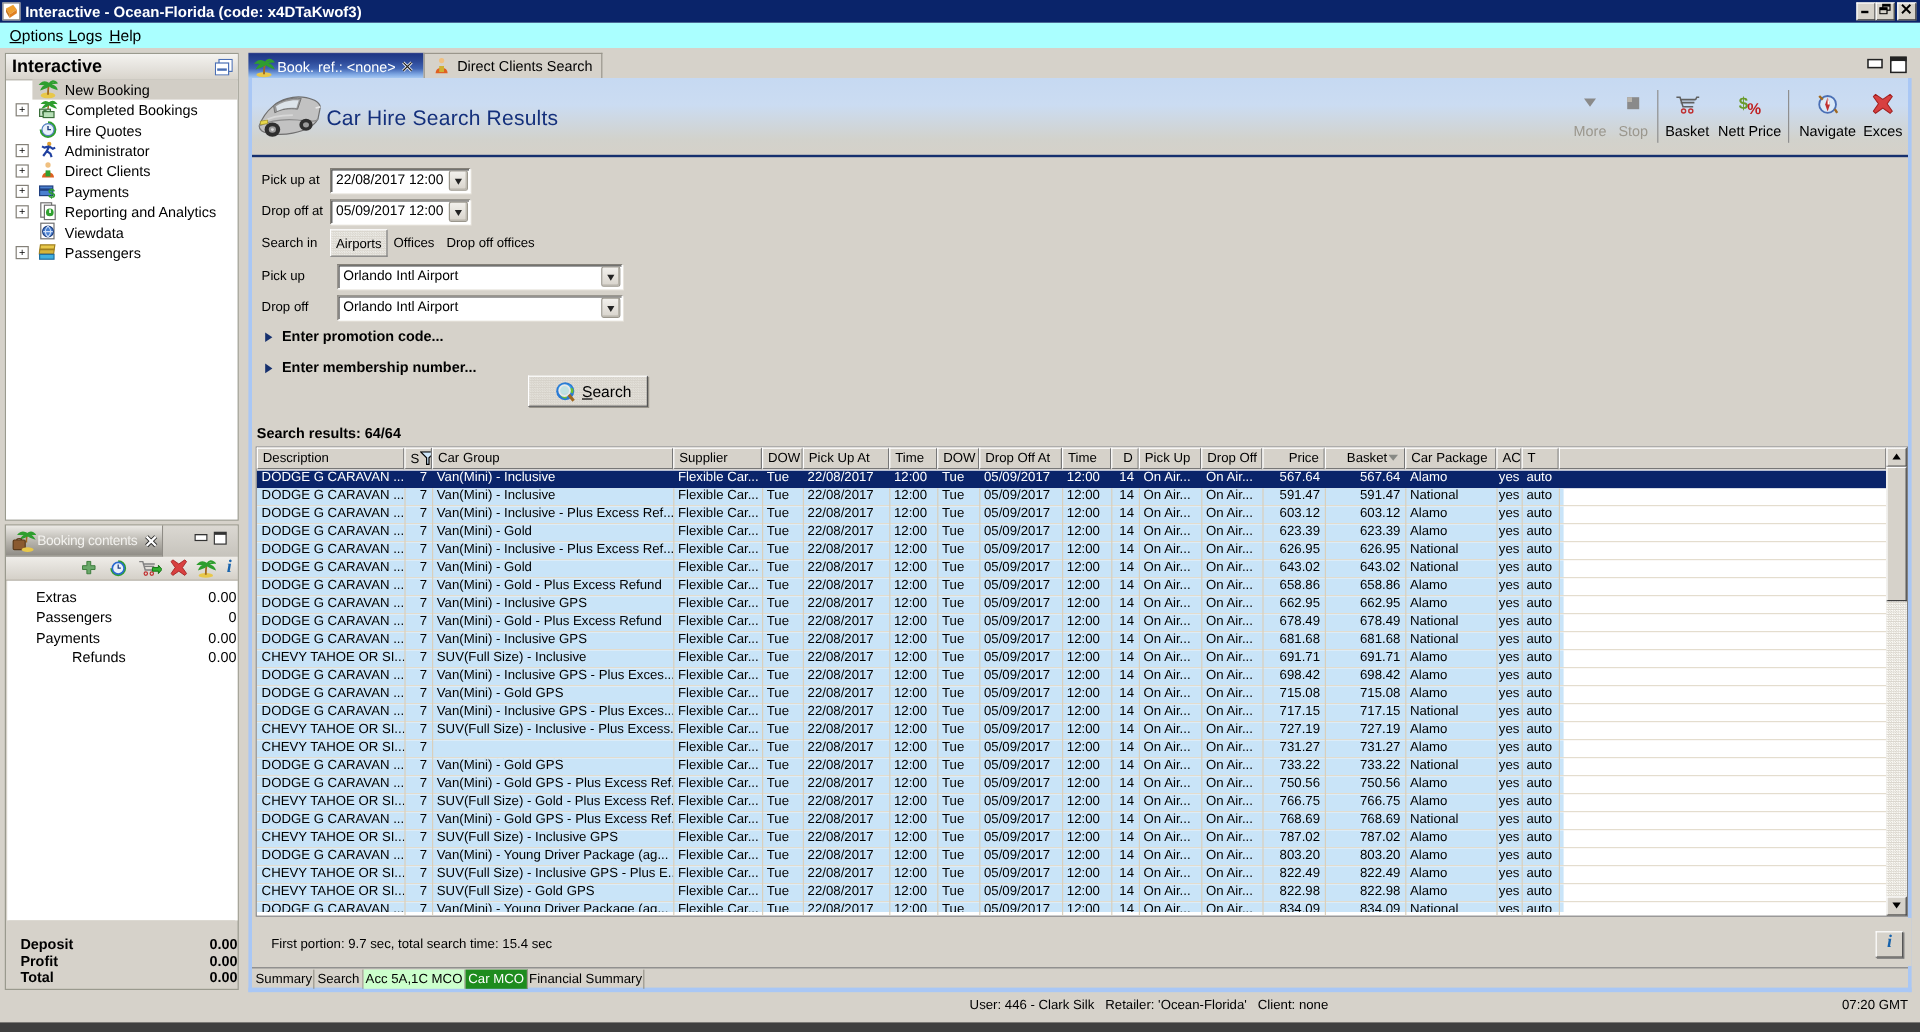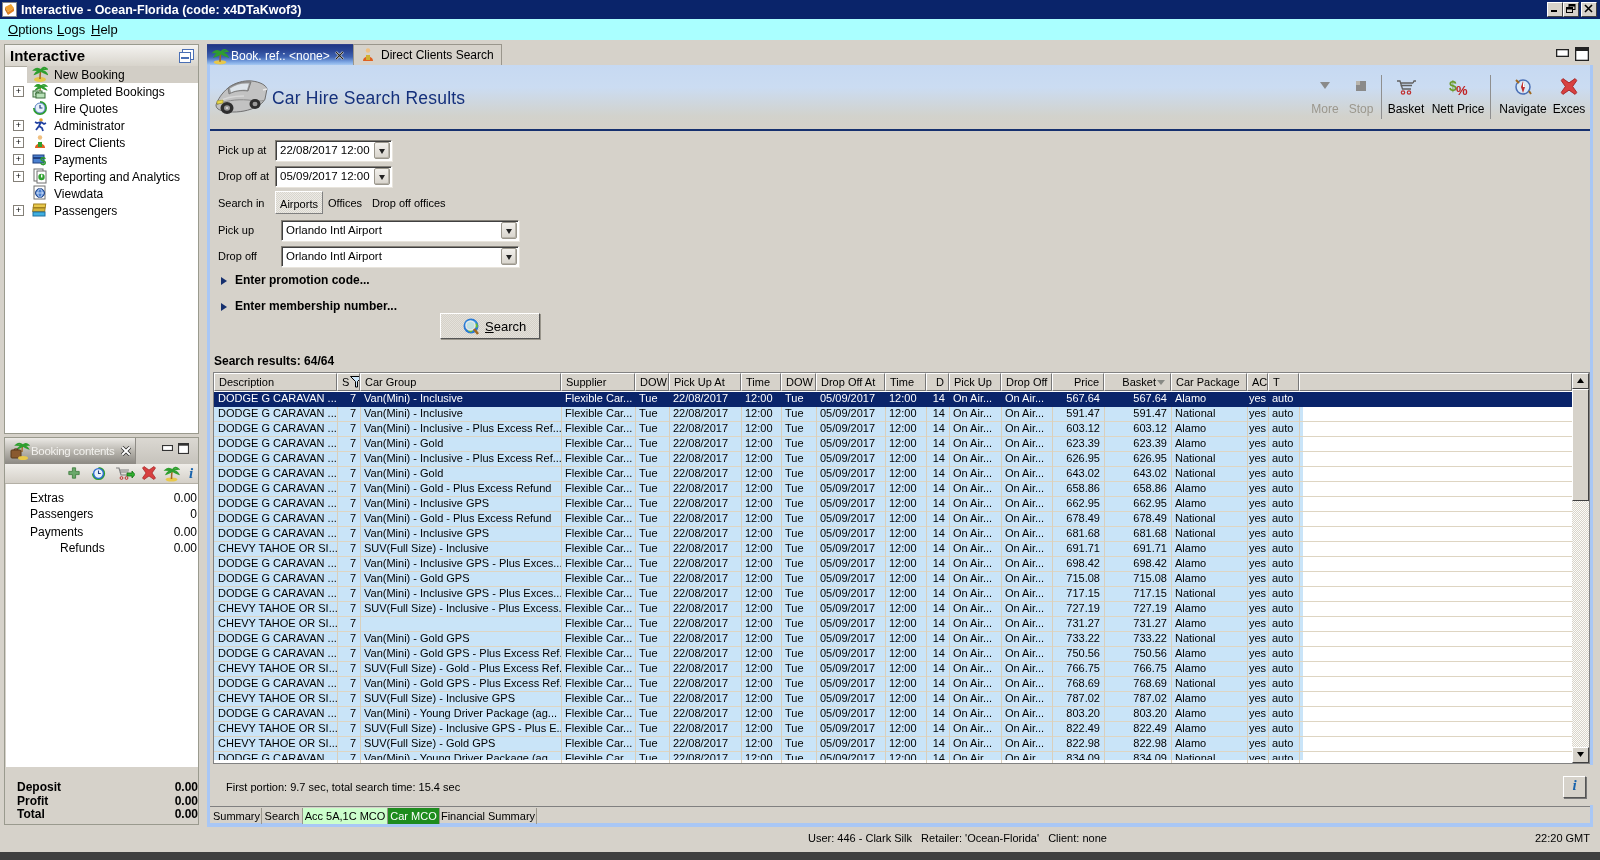--- a/index.html
+++ b/index.html
@@ -999,15 +999,15 @@
       <div class="btab" style="left:52px;width:41px;">Search</div>
       <div class="btab" style="left:93px;width:85px;background:#ccffcc;">Acc 5A,1C MCO</div>
       <div class="btab" style="left:178px;width:52px;background:#1e8c1e;color:#fff;">Car MCO</div>
       <div class="btab" style="left:230px;width:97px;">Financial Summary</div>
     </div>
   </div>
 </div>
 
 <div class="abs" id="statusbar">
   <div style="position:absolute;left:808px;top:5px;">User: 446 - Clark Silk&nbsp;&nbsp;&nbsp;Retailer: 'Ocean-Florida'&nbsp;&nbsp;&nbsp;Client: none</div>
-  <div style="position:absolute;right:10px;top:5px;">22:20 GMT</div>
+  <div style="position:absolute;right:10px;top:5px;">07:20 GMT</div>
 </div>
 <div class="abs" id="botstrip"></div>
 
 </body></html>

